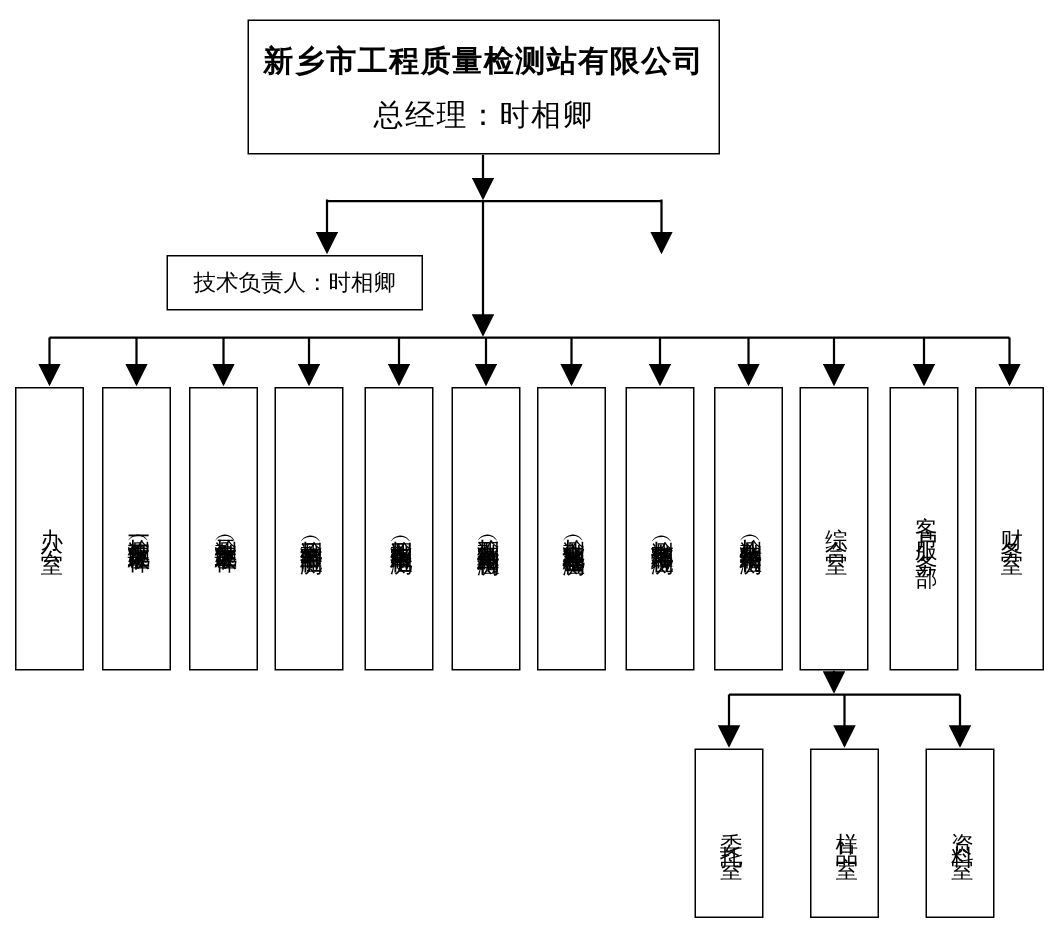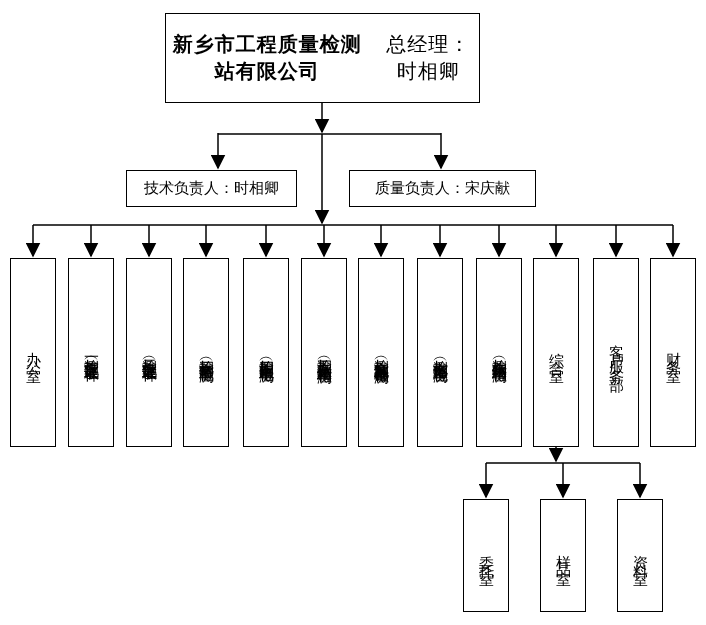--- a/index.html
+++ b/index.html
@@ -6,25 +6,25 @@
   .canvas{
     position:relative;width:706px;height:625px;background:#ffffff;
     font-family:"Liberation Serif","DejaVu Serif",serif;color:#000;
     overflow:hidden;
   }
   .connectors{position:absolute;left:0;top:0;}
   .box{
     position:absolute;border:1px solid #000;background:#fff;box-sizing:border-box;
     display:flex;align-items:center;justify-content:center;text-align:center;
   }
-  .root{left:165px;top:13px;width:315px;height:90px;flex-direction:row;gap:9px;}
+  .root{left:165px;top:13px;width:315px;height:90px;flex-direction:column;gap:9px;}
   .root-title{font-weight:bold;font-size:20px;letter-spacing:1px;}
   .root-subtitle{font-size:20px;letter-spacing:1px;}
   .mgr{top:170px;height:37px;font-size:15px;white-space:nowrap;}
-  .mgr-left{left:126px;width:171px;}
+  .mgr-left{left:111px;width:171px;}
   .mgr-right{left:349px;width:187px;}
   .dept{top:258px;width:46px;height:189px;}
   .sub{top:499px;width:46px;height:113px;}
   .vtext{
     writing-mode:vertical-rl;text-orientation:mixed;
     font-size:15px;line-height:1;letter-spacing:1px;
     max-height:182px;
   }
   .spread{letter-spacing:0.55em;}
 </style>
@@ -71,23 +71,20 @@
   </svg>
 
   <div class="box root">
     <div class="root-title">新乡市工程质量检测站有限公司</div>
     <div class="root-subtitle">总经理：时相卿</div>
   </div>
 
   <div class="box mgr mgr-left">
     <span>技术负责人：时相卿</span>
   </div>
-  <div class="box mgr mgr-right">
-    <span>质量负责人：宋庆献</span>
-  </div>
 
   <div class="box dept" style="left:10px">
     <span class="vtext spread">办公室</span>
   </div>
   <div class="box dept" style="left:68px">
     <span class="vtext">检测一室（见证取样一）</span>
   </div>
   <div class="box dept" style="left:126px">
     <span class="vtext">检测二室（见证取样二）</span>
   </div>

